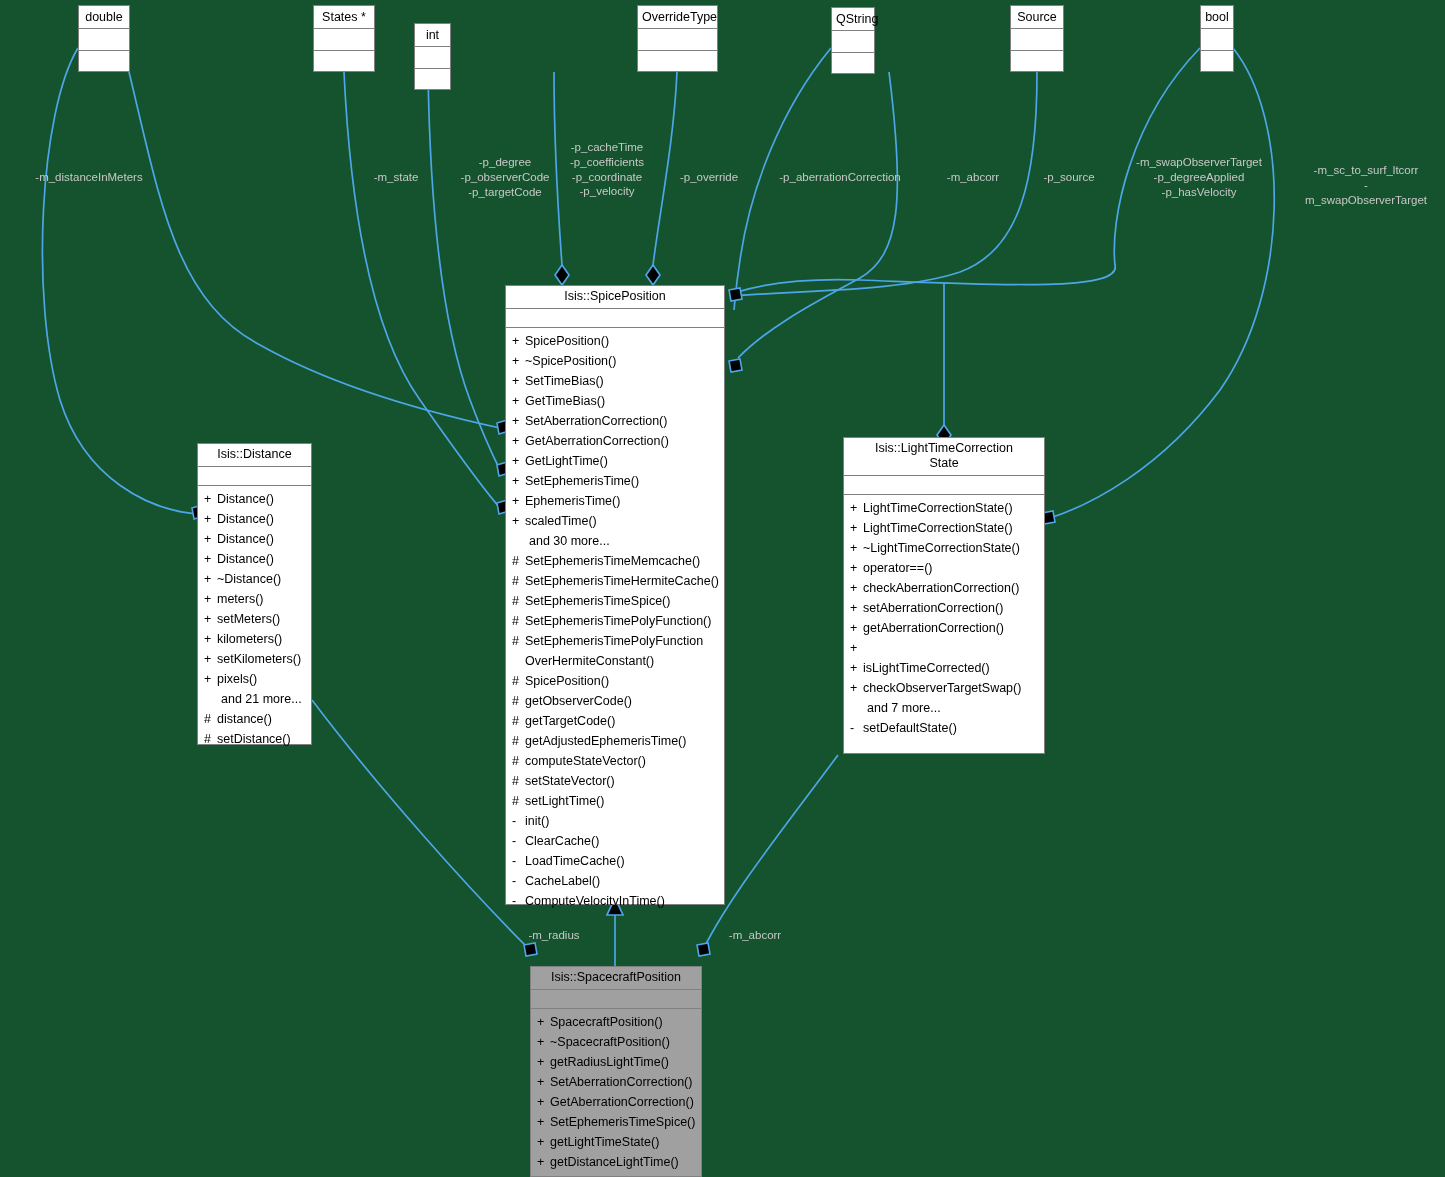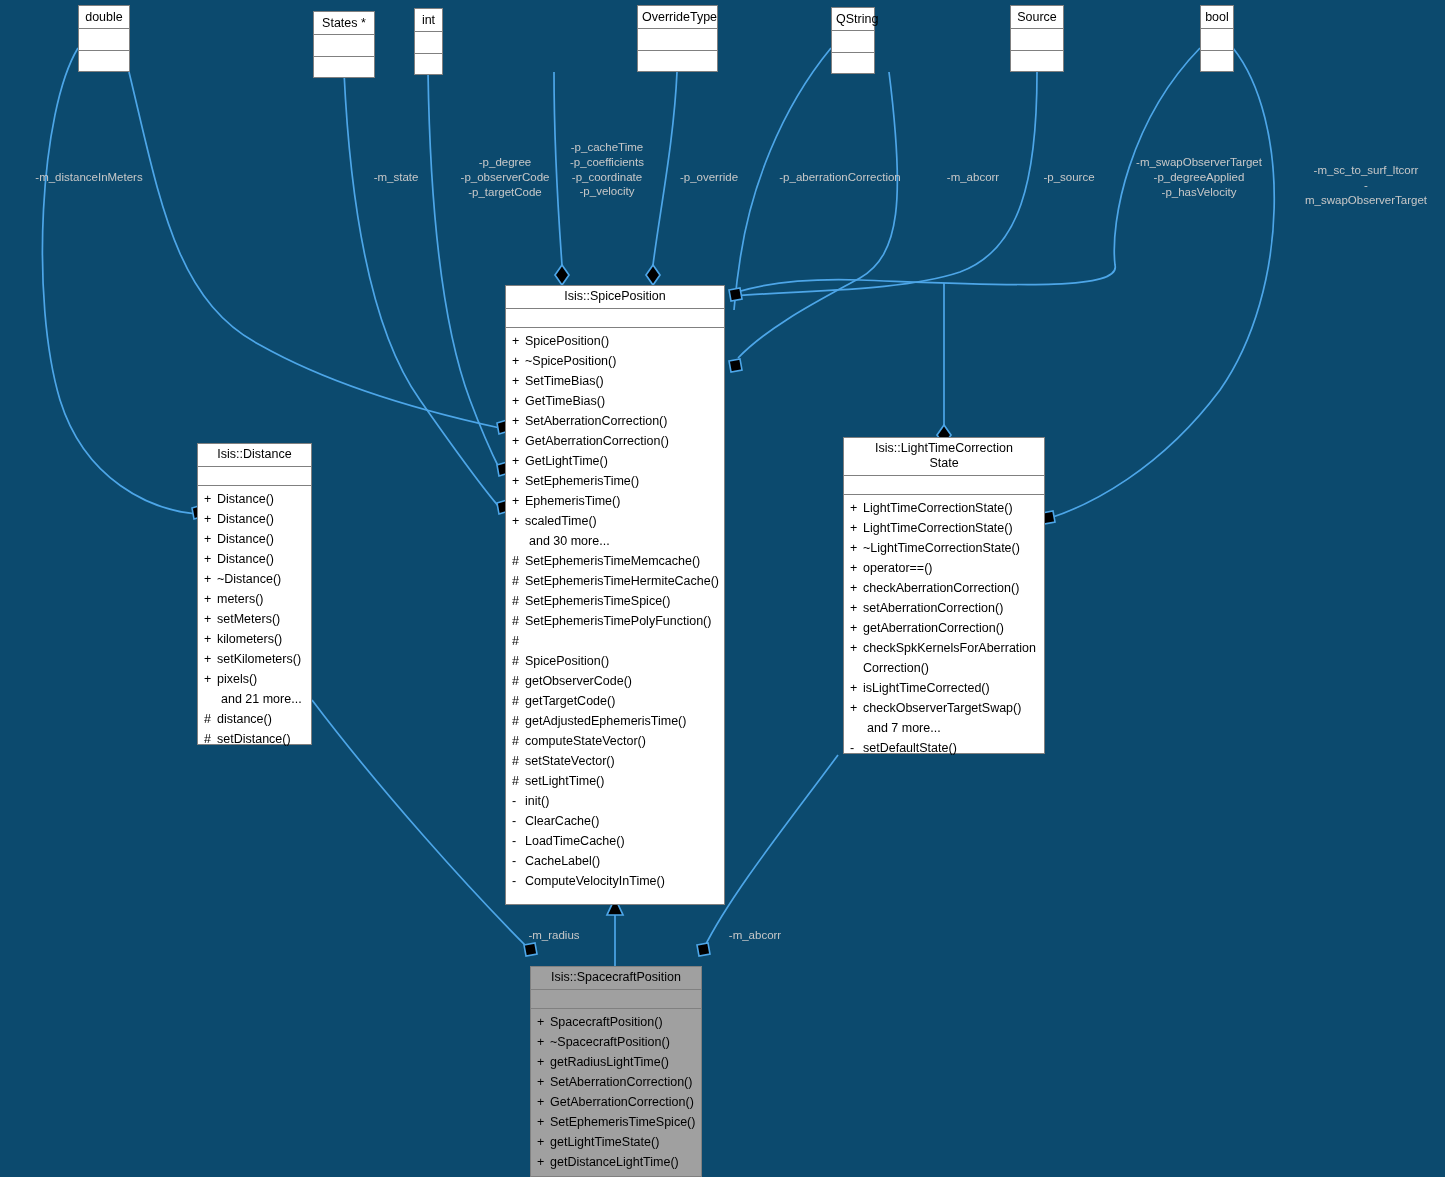--- a/index.html
+++ b/index.html
@@ -4,21 +4,21 @@
 <style>
   html, body {
     margin: 0;
     padding: 0;
     background: #000000;
   }
   #canvas {
     position: relative;
     width: 1445px;
     height: 1177px;
-    background: #0c4a6e;
+    background: #14532d;
     font-family: "Liberation Sans", sans-serif;
     overflow: hidden;
   }
   svg.edges {
     position: absolute;
     left: 0; top: 0;
     width: 1445px;
     height: 1177px;
     pointer-events: none;
   }
@@ -164,26 +164,26 @@
     </g>
 
     <polygon points="615,898 623,915 607,915" fill="#000000" stroke="#4da6e8" stroke-width="1.7"></polygon>
   </svg>
 
   <div class="type-box" style="left:78px;top:5px;width:52px;height:67px;">
     <div class="tb-title">double</div>
     <div class="tb-row"></div>
     <div class="tb-row"></div>
   </div>
-  <div class="type-box" style="left:313px;top:11px;width:62px;height:67px;">
+  <div class="type-box" style="left:313px;top:5px;width:62px;height:67px;">
     <div class="tb-title">States *</div>
     <div class="tb-row"></div>
     <div class="tb-row"></div>
   </div>
-  <div class="type-box" style="left:414px;top:8px;width:29px;height:67px;">
+  <div class="type-box" style="left:414px;top:23px;width:37px;height:67px;">
     <div class="tb-title">int</div>
     <div class="tb-row"></div>
     <div class="tb-row"></div>
   </div>
   <div class="type-box" style="left:637px;top:5px;width:81px;height:67px;">
     <div class="tb-title">OverrideType</div>
     <div class="tb-row"></div>
     <div class="tb-row"></div>
   </div>
   <div class="type-box" style="left:831px;top:7px;width:44px;height:67px;">
@@ -260,20 +260,22 @@
         <div class="member">
           <span class="vis">#</span>
           <span class="mname">SetEphemerisTimeSpice()</span>
         </div>
         <div class="member">
           <span class="vis">#</span>
           <span class="mname">SetEphemerisTimePolyFunction()</span>
         </div>
         <div class="member">
           <span class="vis">#</span>
+          <span class="mname">SetEphemerisTimePolyFunction
+OverHermiteConstant()</span>
         </div>
         <div class="member">
           <span class="vis">#</span>
           <span class="mname">SpicePosition()</span>
         </div>
         <div class="member">
           <span class="vis">#</span>
           <span class="mname">getObserverCode()</span>
         </div>
         <div class="member">
@@ -405,22 +407,20 @@
         <div class="member">
           <span class="vis">+</span>
           <span class="mname">setAberrationCorrection()</span>
         </div>
         <div class="member">
           <span class="vis">+</span>
           <span class="mname">getAberrationCorrection()</span>
         </div>
         <div class="member">
           <span class="vis">+</span>
-          <span class="mname">checkSpkKernelsForAberration
-Correction()</span>
         </div>
         <div class="member">
           <span class="vis">+</span>
           <span class="mname">isLightTimeCorrected()</span>
         </div>
         <div class="member">
           <span class="vis">+</span>
           <span class="mname">checkObserverTargetSwap()</span>
         </div>
         <div class="member more">

